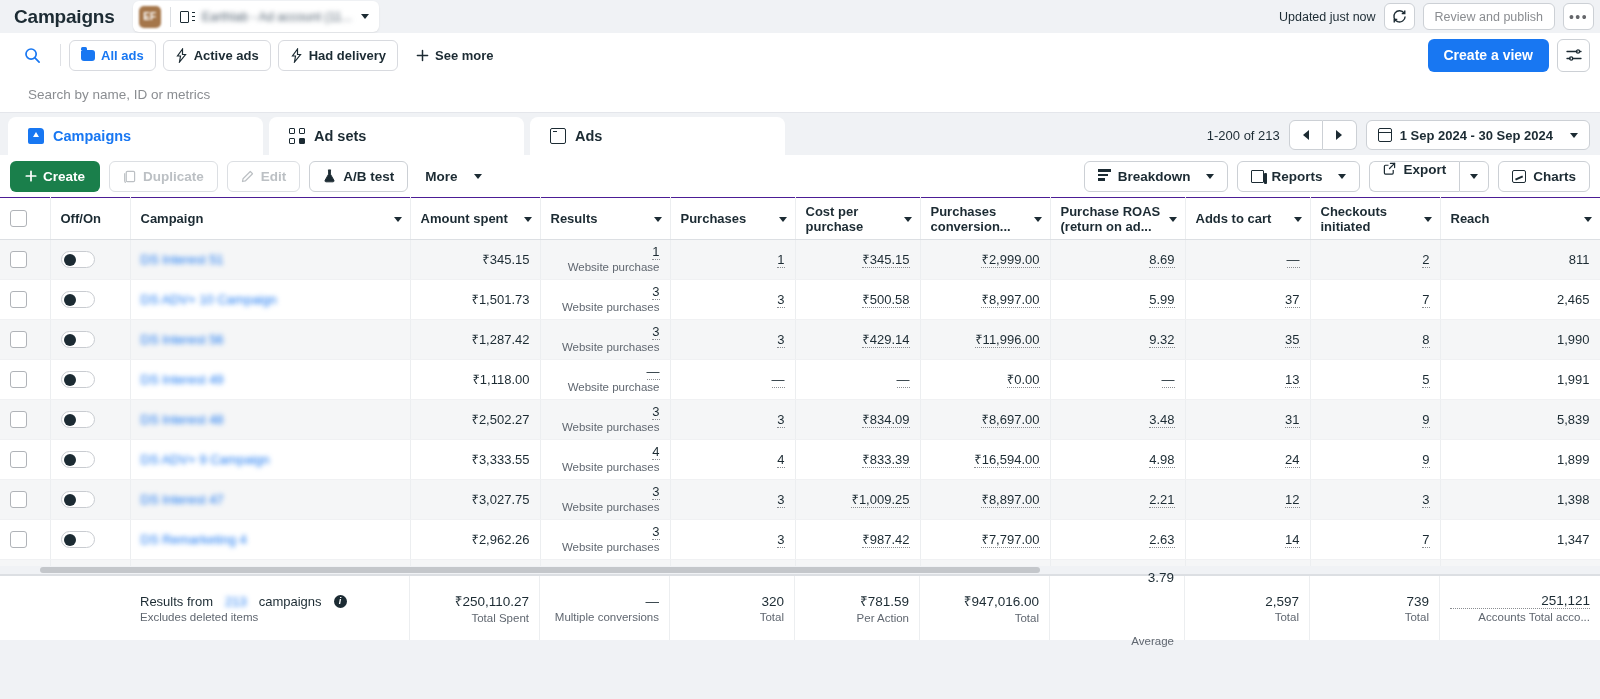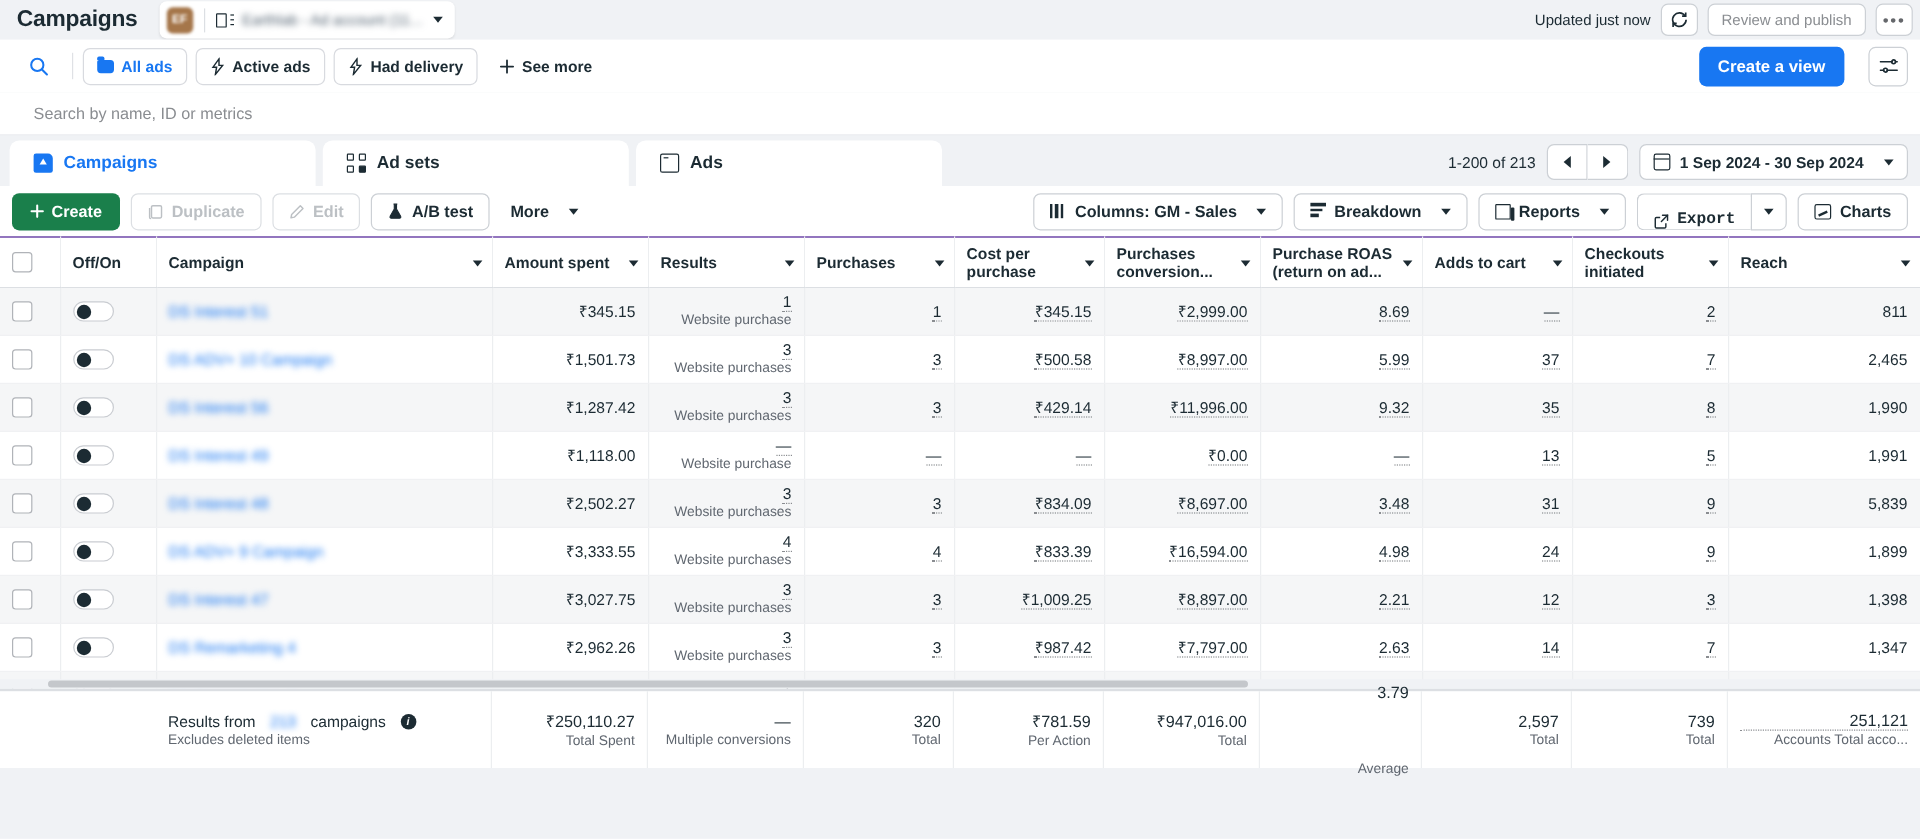--- a/index.html
+++ b/index.html
@@ -41,21 +41,21 @@
   
   .filterbar { height:44px; background:#fff; display:flex; align-items:center; padding:0 8px; position:relative; }
   .search-circle { width:32px;height:32px;border-radius:50%;display:flex;align-items:center;justify-content:center; margin:0 4px 0 8px;}
   .vdiv { width:1px;height:22px;background:#dfe1e5;margin:0 8px; }
   .chip { height:31px; border:1px solid #d8dadf; border-radius:6px; background:#fff;
     display:flex;align-items:center;gap:6px;padding:0 11px;font-size:13px;margin-right:7px;font-weight:600;color:#1c2b33; }
   .chip.active { color:#1877f2; border-color:#d8dadf; }
   .chip.plain { border:none; background:transparent; }
   .folder { width:14px;height:11px;background:#1877f2;border-radius:1.5px 3px 3px 3px; position:relative;}
   .folder:before{content:"";position:absolute;top:-3px;left:0;width:6px;height:3px;background:#1877f2;border-radius:1.5px 1.5px 0 0;}
-  .filterbar-right { position:absolute; right:10px; display:flex; align-items:center; gap:20px; }
+  .filterbar-right { position:absolute; right:10px; display:flex; align-items:center; gap:8px; }
   .blue-btn { height:33px;background:#1877f2;color:#fff;border-radius:6px;display:flex;align-items:center;
     padding:0 16px;font-size:14px;font-weight:600; }
   .sq-btn { width:33px;height:33px;border:1px solid #ccd0d5;border-radius:6px;background:#fff;
     display:flex;align-items:center;justify-content:center; }
 
   
   .searchrow { height:36px;background:#fff;padding:0 12px 0 12px;display:flex;align-items:center;
     border-bottom:1px solid #e4e6eb; }
   .search-input { border:none;outline:none;width:100%;font-size:13.5px;color:#606770;
     font-family:"Liberation Sans", sans-serif; background:transparent; padding-left:16px;}
@@ -90,21 +90,21 @@
   .green-btn{height:31px;background:#1a7f4b;color:#fff;border-radius:6px;display:flex;align-items:center;gap:6px;
     padding:0 15px;font-size:13.5px;font-weight:700;margin-right:9px;}
   .tb-btn{height:31px;border:1px solid #ccd0d5;border-radius:6px;background:#fff;display:flex;align-items:center;
     gap:7px;padding:0 13px;font-size:13.5px;font-weight:600;color:#1c2b33;margin-right:9px;}
   .tb-btn.disabled{color:#bcc0c4;border-color:#dcdfe3;}
   .tb-more{display:flex;align-items:center;gap:7px;font-size:13.5px;font-weight:600;padding:0 8px;}
   .toolbar-right{position:absolute;right:10px;display:flex;align-items:center;}
   .tb-btn:last-child{margin-right:0;}
   .split{display:flex;margin-right:9px;}
   .split .a{height:31px;border:1px solid #ccd0d5;border-right:none;border-radius:6px 0 0 6px;background:#fff;
-    display:flex;align-items:flex-end;gap:7px;padding:0 13px;font-size:13.5px;font-weight:600;font-family:Liberation Mono, monospace;}
+    display:flex;align-items:flex-start;gap:7px;padding:0 13px;font-size:13.5px;font-weight:600;}
   .split .b{height:31px;width:30px;border:1px solid #ccd0d5;border-radius:0 6px 6px 0;background:#fff;
     display:flex;align-items:center;justify-content:center;}
   .bars i{display:block;width:2.5px;height:12px;background:#1c2b33;float:left;margin-right:2px;}
   .bars{width:14px;height:12px;overflow:hidden;}
   .bd i{display:block;background:#1c2b33;margin-bottom:2px;height:2.5px;}
   .bd .b1{width:13px}.bd .b2{width:10px}.bd .b3{width:7px}
   .rep{width:13px;height:13px;border:1.6px solid #1c2b33;border-radius:1px;position:relative;}
   .rep:after{content:"";position:absolute;right:-4px;top:2px;width:3px;height:11px;background:#1c2b33;border-radius:1px;}
   .chart-ic{width:14px;height:13px;border:1.5px solid #1c2b33;border-radius:2px;position:relative;}
   .chart-ic:after{content:"";position:absolute;left:1.5px;bottom:3px;width:8px;height:1.5px;background:#1c2b33;transform:rotate(-25deg);}
@@ -294,29 +294,20 @@
     </svg>
     <span>A/B test</span>
   </div>
   <div class="tb-more">
     <span>More</span>
     <span class="caret"></span>
   </div>
 
   <div class="toolbar-right">
     <div class="tb-btn">
-      <span class="bars">
-          <i></i>
-          <i></i>
-          <i></i>
-        </span>
-      <span>Columns: GM - Sales</span>
-      <span class="caret"></span>
-    </div>
-    <div class="tb-btn">
       <span class="bd">
           <i class="b1"></i>
           <i class="b2"></i>
           <i class="b3"></i>
         </span>
       <span>Breakdown</span>
       <span class="caret"></span>
     </div>
     <div class="tb-btn">
       <span class="rep"></span>

